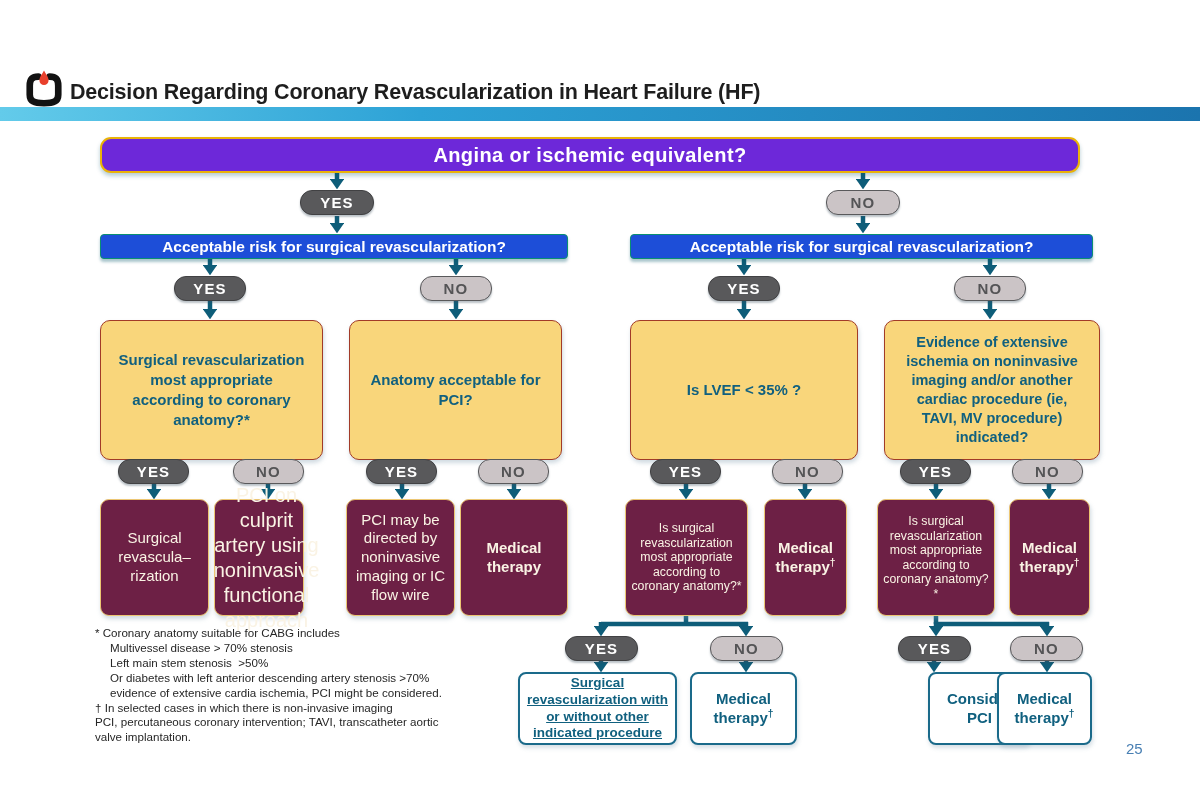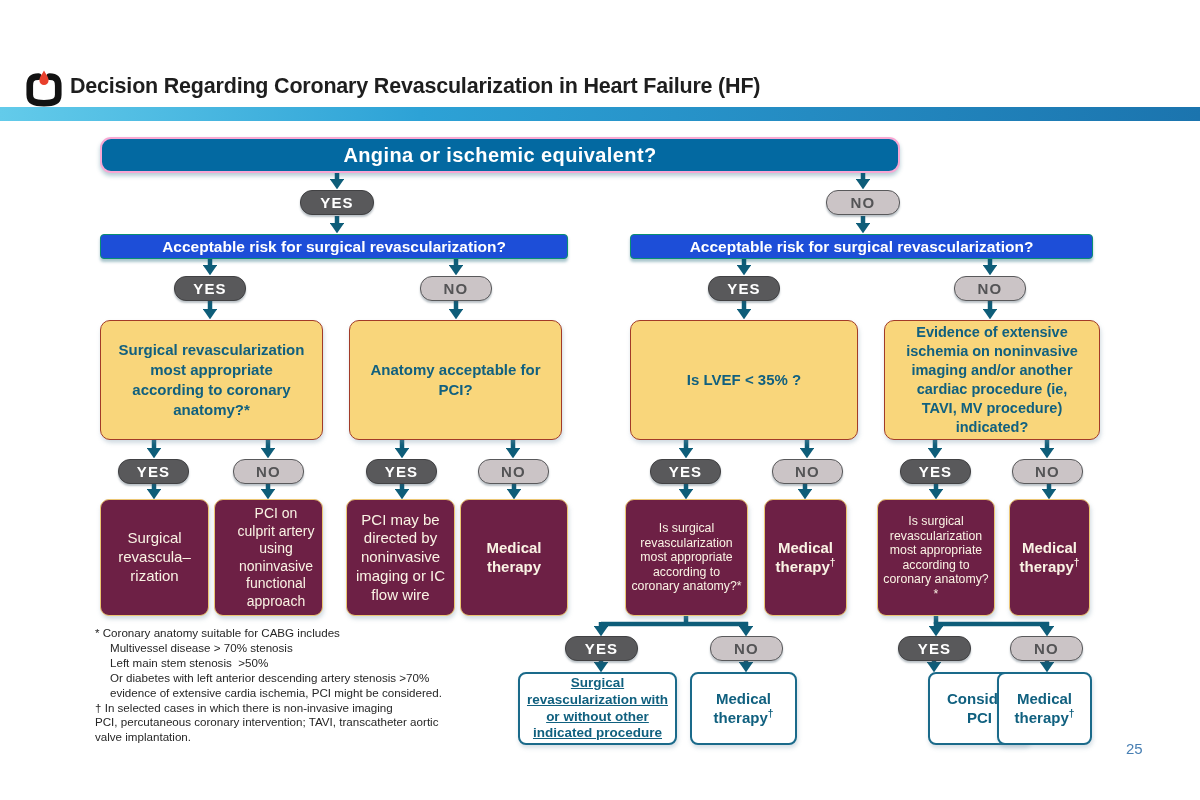--- a/index.html
+++ b/index.html
@@ -1,38 +1,38 @@
 <!DOCTYPE html>
 <html><head>
 <meta charset="utf-8">
 <style>
   html,body{margin:0;padding:0;background:#fff;}
   .stage{position:relative;width:1200px;height:800px;background:#ffffff;overflow:hidden;
          font-family:"Liberation Sans","DejaVu Sans",sans-serif;}
   
   .hdr-logo{position:absolute;left:25px;top:70px;width:38px;height:38px;}
-  .hdr-title{position:absolute;left:70px;top:74px;margin:0;font-size:21.5px;font-weight:bold;
+  .hdr-title{position:absolute;left:70px;top:80px;margin:0;font-size:21.5px;font-weight:bold;
              color:#1e1e1e;letter-spacing:-0.2px;white-space:nowrap;}
   .hdr-bar{position:absolute;left:0;top:107px;width:1200px;height:14px;
            background:linear-gradient(to right,#63cbea 0%,#2da2d6 35%,#1b74ae 100%);}
   
   .node{position:absolute;display:flex;align-items:center;justify-content:center;
         text-align:center;box-sizing:border-box;z-index:2;}
-  .banner{left:100px;top:137px;width:800px;height:36px;background:#0369a1;border:2px solid #f9a8d4;
+  .banner{left:100px;top:137px;width:980px;height:36px;background:#6d28d9;border:2px solid #eab308;
           border-radius:11px;color:#fff;font-size:20px;font-weight:bold;letter-spacing:.4px;
           box-shadow:0 3px 4px rgba(13,90,116,.30);}
   .greenbar{top:234px;height:25px;background:#1d4ed8;border:1.5px solid #0a8f72;border-radius:4px;
             color:#fff;font-size:15.5px;font-weight:bold;box-shadow:0 3px 3px rgba(10,90,110,.35);}
   .gb-left{left:100px;width:468px;}
   .gb-right{left:630px;width:463px;}
   .badge{height:25px;border-radius:12px;font-size:15px;font-weight:bold;letter-spacing:1.2px;
          box-shadow:0 2px 2px rgba(60,80,95,.35);}
   .badge.yes{background:#59595b;border:1.5px solid #414143;color:#fff;}
   .badge.no{background:#cbc4c6;border:1.5px solid #59595b;color:#545456;}
-  .yellow{top:320px;height:120px;background:#f9d67b;border:1.5px solid #a23b28;border-radius:10px;
+  .yellow{top:320px;height:140px;background:#f9d67b;border:1.5px solid #a23b28;border-radius:10px;
           color:#11607f;font-weight:bold;font-size:15px;line-height:1.32;padding:6px 16px;
           box-shadow:1px 3px 4px rgba(120,150,170,.35);}
   .maroon{top:499px;height:117px;background:#6d2045;border:1.5px solid #ecc673;border-radius:9px;
           color:#faf3e4;font-size:15px;line-height:1.25;padding:4px 5px;
           box-shadow:1px 3px 4px rgba(120,150,170,.35);}
   .maroon.small{font-size:12.3px;line-height:1.18;}
   .maroon.bold{font-weight:bold;}
   .outcome{top:672px;height:73px;background:#ffffff;border:2px solid #1a6a8a;border-radius:8px;
            color:#10607f;font-weight:bold;font-size:15px;line-height:1.25;padding:3px 5px;
            box-shadow:1px 3px 4px rgba(120,150,170,.3);}
@@ -183,21 +183,21 @@
   <div class="node badge yes" style="left:900px;top:459px;width:71px;">
       <span>YES</span>
     </div>
   <div class="node badge no" style="left:1012px;top:459px;width:71px;">
       <span>NO</span>
     </div>
 
   <div class="node maroon" style="left:100px;width:109px;">
     <span>Surgical revascula–rization</span>
   </div>
-  <div class="node maroon" style="left:214px;width:109px;font-size:14px;padding-left:20px;">
+  <div class="node maroon" style="left:214px;width:90px;font-size:20px;padding-left:20px;">
     <span>PCI on culprit artery using noninvasive functional approach</span>
   </div>
   <div class="node maroon" style="left:346px;width:109px;">
     <span>PCI may be directed by noninvasive imaging or IC flow wire</span>
   </div>
   <div class="node maroon bold" style="left:460px;width:108px;">
     <span>Medical therapy</span>
   </div>
   <div class="node maroon small" style="left:625px;width:123px;">
     <span>Is surgical revascularization most appropriate according to coronary anatomy?*</span>

